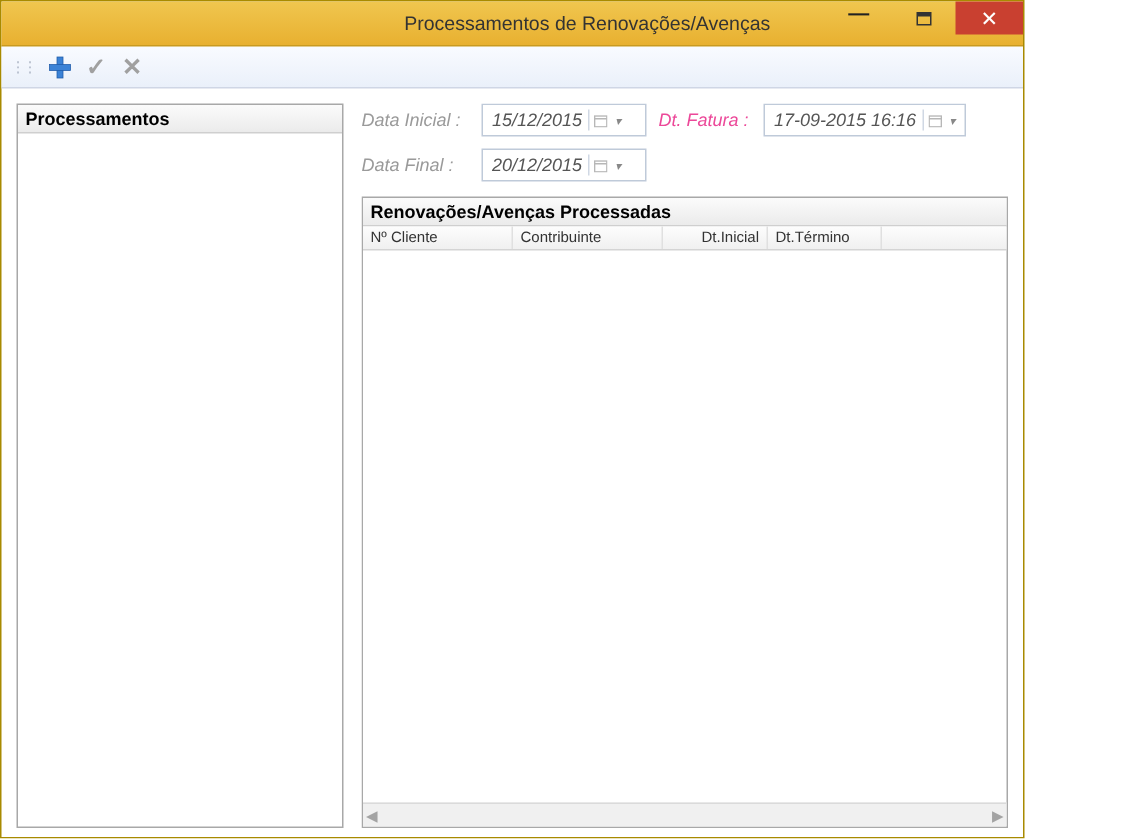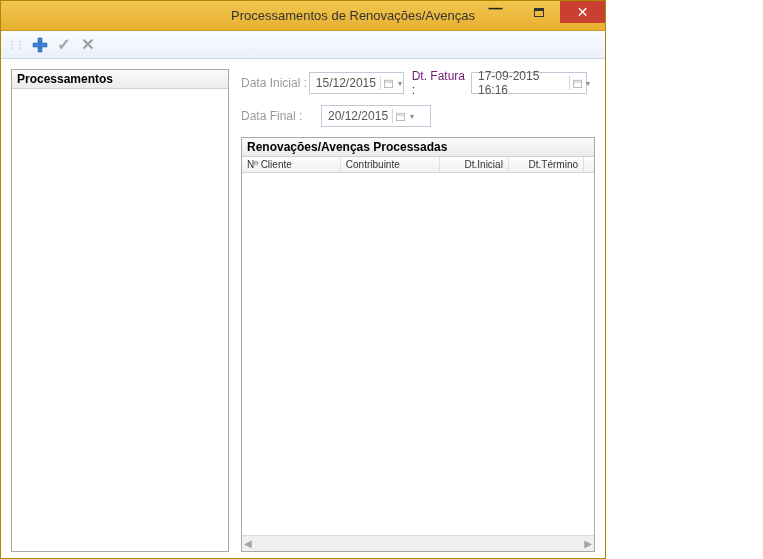--- a/index.html
+++ b/index.html
@@ -1,19 +1,19 @@
 <!DOCTYPE html>
 <html><head>
 <meta charset="utf-8">
 <style>
   * { box-sizing: border-box; margin: 0; padding: 0; }
   body { font-family: "Segoe UI", Tahoma, Arial, sans-serif; font-size: 12px; background: #fff; }
 
   .window {
-    width: 606px;
+    width: 683px;
     height: 559px;
     border: 1px solid #a88a00;
     display: flex;
     flex-direction: column;
     position: relative;
     background: #fff;
   }
 
   
   .title-bar {
@@ -117,20 +117,21 @@
     display: flex;
     flex-direction: column;
     overflow: hidden;
   }
   .filter-row {
     display: flex;
     align-items: center;
     margin-bottom: 8px;
     font-size: 12px;
     color: #9a9a9a;
+    font-style: italic;
   }
   .filter-label {
     width: 80px;
   }
   .date-field {
     display: flex;
     align-items: center;
     border: 1px solid #bfcad9;
     background: #fff;
     height: 22px;
@@ -153,21 +154,21 @@
   }
   .date-field .cal svg { width: 9px; height: 9px; opacity: 0.6; }
   .date-field .cal .chev {
     position: absolute;
     right: -10px;
     width: 8px;
     font-size: 8px;
     color: #888;
   }
 
-  .filter-label2 { width: 70px; color: #701a75; }
+  .filter-label2 { width: 70px; color: #ec4899; }
 
   
   .grid {
     flex: 1;
     border: 1px solid #a8a8a8;
     display: flex;
     flex-direction: column;
     background: #fff;
     margin-top: 2px;
     min-height: 0;
@@ -189,21 +190,21 @@
   .grid-head .col {
     border-right: 1px solid #e0e0e0;
     padding: 2px 5px;
     white-space: nowrap;
     overflow: hidden;
   }
   .col.c0 { width: 100px; }
   .col.c1 { width: 100px; }
   .col.c2 { width: 150px; }
   .col.c3 { width: 70px; text-align: right; }
-  .col.c4 { width: 76px; text-align: right; }
+  .col.c4 { width: 76px; }
   .col.c5 { flex: 1; border-right: none; }
   .grid-body { flex: 1; }
   .grid-scroll {
     height: 16px;
     background: #f0f0f0;
     border-top: 1px solid #dadada;
     display: flex;
     align-items: center;
     padding: 0 2px;
     color: #707070;

